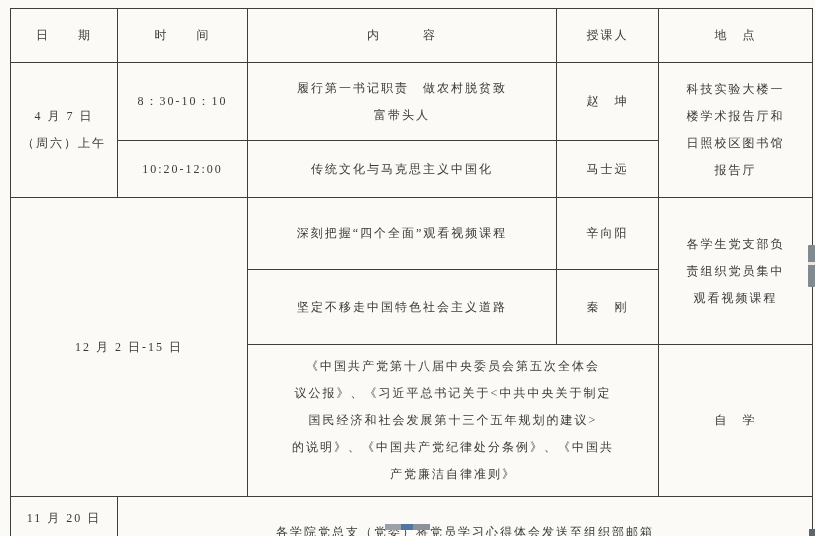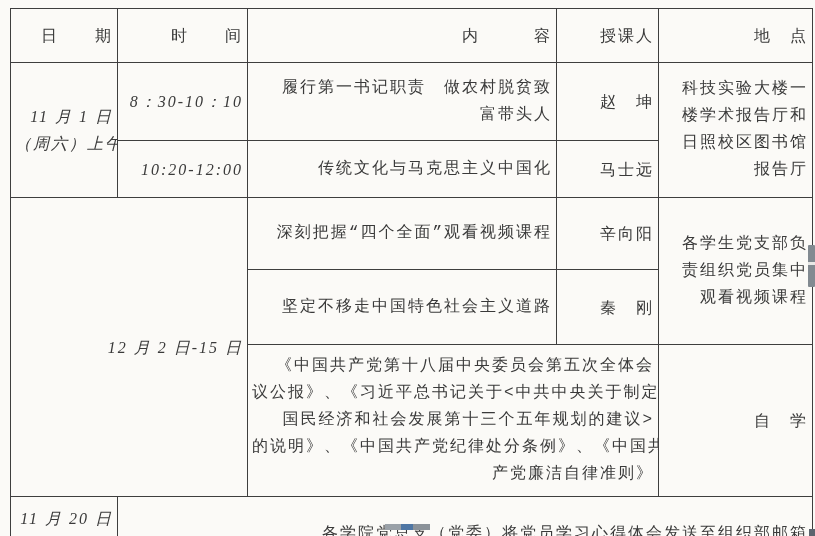--- a/index.html
+++ b/index.html
@@ -21,34 +21,34 @@
     position: absolute;
     left: 10px;
     top: 8px;
     border-collapse: collapse;
     table-layout: fixed;
     width: 802px;
   }
   table.schedule td, table.schedule th {
     border: 1.5px solid #3e3e3e;
     padding: 8px 4px;
-    font-size: 16px;
+    font-size: 12px;
     font-weight: normal;
     vertical-align: middle;
-    text-align: right;
+    text-align: center;
     letter-spacing: 2px;
     line-height: 27px;
     overflow: hidden;
   }
   th.hdr { font-size: 17px; letter-spacing: 1px; }
   .pre   { white-space: pre; }
-  .left  { text-align: left; font-family: Liberation Mono, monospace; }
+  .left  { text-align: left; }
   .cjk   { letter-spacing: 3px; }
   .loc   { letter-spacing: 4.5px; }
-  .num   { letter-spacing: 1px; font-style: italic; }
+  .num   { letter-spacing: 1px; }
   .reading { line-height: 23px; font-size: 15.5px; letter-spacing: 3px; }
   .bold  { font-weight: bold; font-size: 17px; letter-spacing: 2.5px; }
   
   .rh-header   { height: 54px; }
   .rh-r1       { height: 78px; }
   .rh-r2       { height: 57px; }
   .rh-r3       { height: 72px; }
   .rh-r4       { height: 75px; }
   .rh-r5       { height: 119px; }
   .rh-r6       { height: 58px; }
@@ -108,21 +108,21 @@
     <tbody>
         <tr class="rh-header">
       <th class="hdr">日　　期</th>
       <th class="hdr">时　　间</th>
       <th class="hdr">内　　　容</th>
       <th class="hdr">授课人</th>
       <th class="hdr">地　点</th>
     </tr>
 
     <tr class="rh-r1">
-      <td rowspan="2" class="pre num">11 月 1 日
+      <td rowspan="2" class="pre num">4 月 7 日
 （周六）上午</td>
       <td class="num">8：30-10：10</td>
       <td class="pre left cjk">履行第一书记职责　做农村脱贫致
 富带头人</td>
       <td class="cjk">赵　坤</td>
       <td rowspan="2" class="pre left loc">科技实验大楼一
 楼学术报告厅和
 日照校区图书馆
 报告厅</td>
     </tr>

